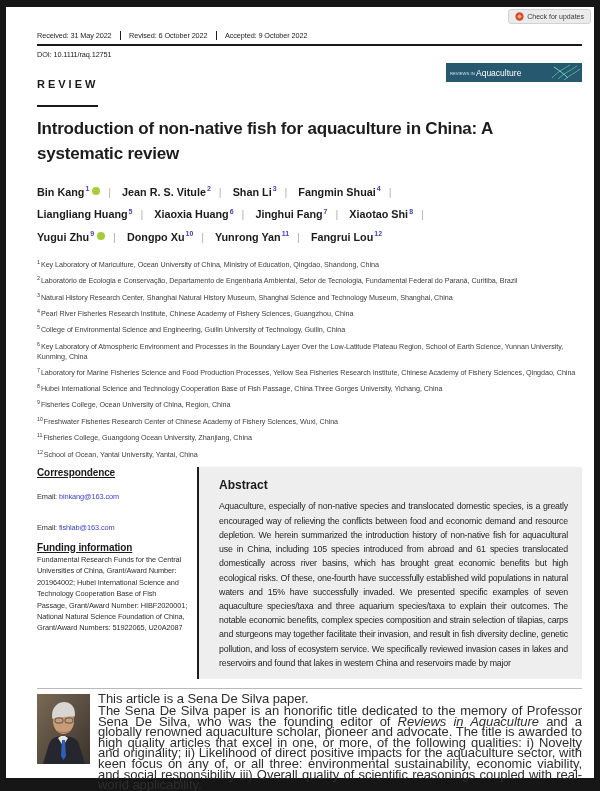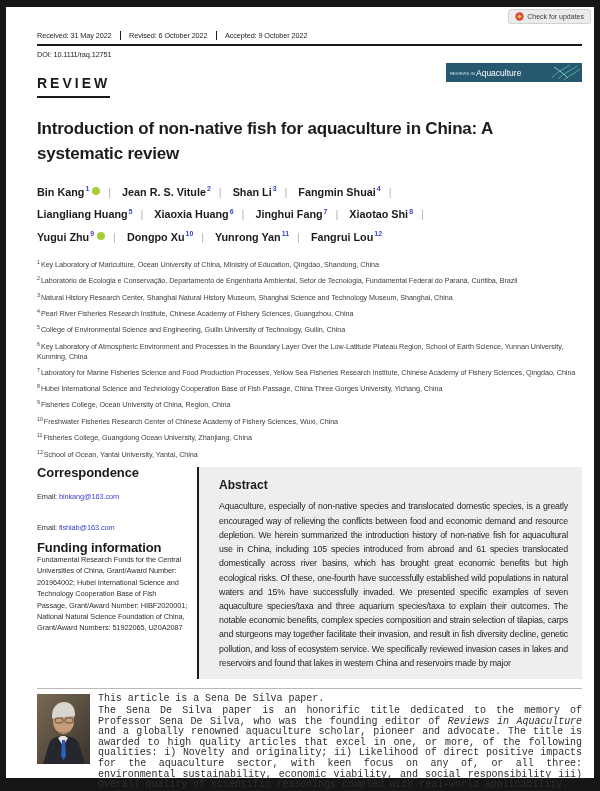--- a/index.html
+++ b/index.html
@@ -14,22 +14,22 @@
     font-size:7px; color:#3a3a3a; cursor:pointer; }
 
   
   .meta-row { margin-top:24px; font-size:7.3px; color:#1d1d1d; letter-spacing:-0.1px; display:flex; align-items:center;text-align:center; }
   .meta-sep { display:inline-block; width:1.5px; height:9px; background:#1d1d1d; margin:0 8px; }
   .thick-rule { height:2px; background:#1a1a1a; margin-top:4px; }
   .doi { margin-top:4px; font-size:7.3px; color:#1d1d1d; letter-spacing:-0.1px; }
 
   
   .review-row { margin-top:15px; position:relative; height:22px; }
-  .review-label { display:inline-block; font-size:14px; font-weight:700; letter-spacing:3px;
-    color:#1a1a1a; border-bottom:2.5px solid #1a1a1a; padding-bottom:5px; }
+  .review-label { display:inline-block; font-size:11px; font-weight:700; letter-spacing:3px;
+    color:#1a1a1a; border-bottom:2.5px solid #1a1a1a; padding-bottom:15px; }
   .banner { position:absolute; right:0; top:-11px; width:136px; height:19px; cursor:pointer; }
 
   
   .title { margin-top:20px; font-size:17px; font-weight:700; color:#1c1c1c; line-height:25px;
     letter-spacing:-0.2px; max-width:558px; }
 
   
   .authors { margin-top:13px; font-size:10.8px; font-weight:700; color:#1c1c1c; }
   .authors .aline { line-height:19px; white-space:nowrap; }
   .a-sup { color:#3b43c8; font-size:7px; font-weight:700; vertical-align:super; margin-left:1px; }
@@ -38,34 +38,34 @@
     margin-left:3px; vertical-align:1px; cursor:pointer; }
 
   
   .affils { margin-top:11px; }
   .aff { font-size:7.2px; color:#3d3d3d; line-height:9.6px; margin-bottom:4.4px; letter-spacing:-0.05px; max-width:545px; }
   .aff sup { font-size:5.3px; color:#3d3d3d; margin-right:1px; }
 
   
   .cols { display:flex; margin-top:8px; height:212px; }
   .left-col { width:151px; flex:none; font-size:7.4px; color:#2e2e2e; line-height:11.4px; letter-spacing:-0.1px; }
-  .left-col h4 { font-size:13px; font-weight:700; color:#1a1a1a; margin-bottom:1px; }
+  .left-col h4 { font-size:10px; font-weight:700; color:#1a1a1a; margin-bottom:1px;text-decoration:underline; }
   .left-col p { margin-bottom:8px; }
   .left-col .fund-head { margin-top:3px; }
   .email-link { color:#4040cf; cursor:pointer; text-decoration:none; }
   .col-divider { width:2px; background:#1c1c1c; margin-left:9px; flex:none; }
   .abstract-box { flex:1; background:#eeeeee; padding:11px 14px 0 20px; overflow:hidden; }
   .abstract-box h3 { font-size:12px; font-weight:700; color:#1a1a1a; margin-bottom:7px; }
   .abstract-box p { font-size:8.8px; line-height:14.2px; color:#262626; text-align:justify; letter-spacing:-0.2px; }
 
   
   .section-divider { height:1px; background:#b9b9b9; margin-top:9px; }
   .sena { display:flex; margin-top:5px; gap:8px; }
   .sena-photo { width:53px; height:70px; flex:none; }
-  .sena-text { font-size:10px; color:#2e2e2e; line-height:10.6px; letter-spacing:-0.05px;font-family:Liberation Mono, monospace; }
+  .sena-text { font-size:13px; color:#2e2e2e; line-height:10.6px; letter-spacing:-0.05px; }
   .sena-text .l1 { margin-bottom:1px; }
   .sena-text .body { text-align:justify; }
 
   
   .footer-rule { height:2px; background:#1a1a1a; margin-top:9px; }
   .footer { display:flex; align-items:center; margin-top:4px; font-size:7.4px; color:#2e2e2e; }
   .pg-num { font-weight:700; font-size:8.5px; color:#1a1a1a; }
   .foot-sep { width:1px; height:9px; background:#8a8a8a; margin:0 7px; }
   .foot-link { color:#4040cf; cursor:pointer; margin-left:auto; margin-right:auto; }
   .foot-cite { color:#2e2e2e; }

